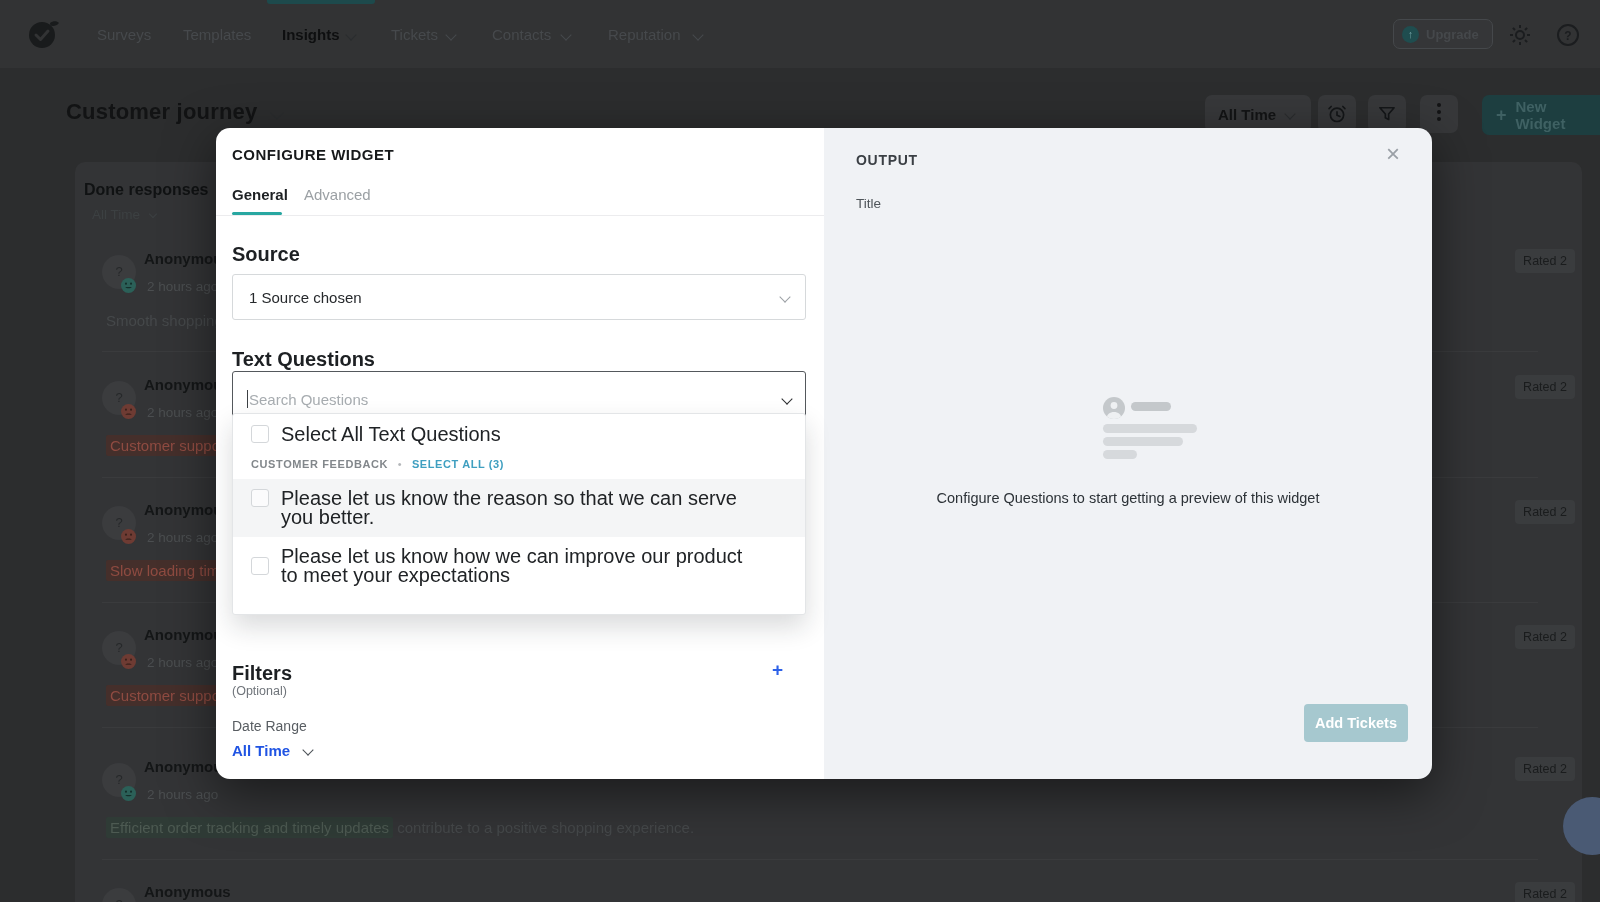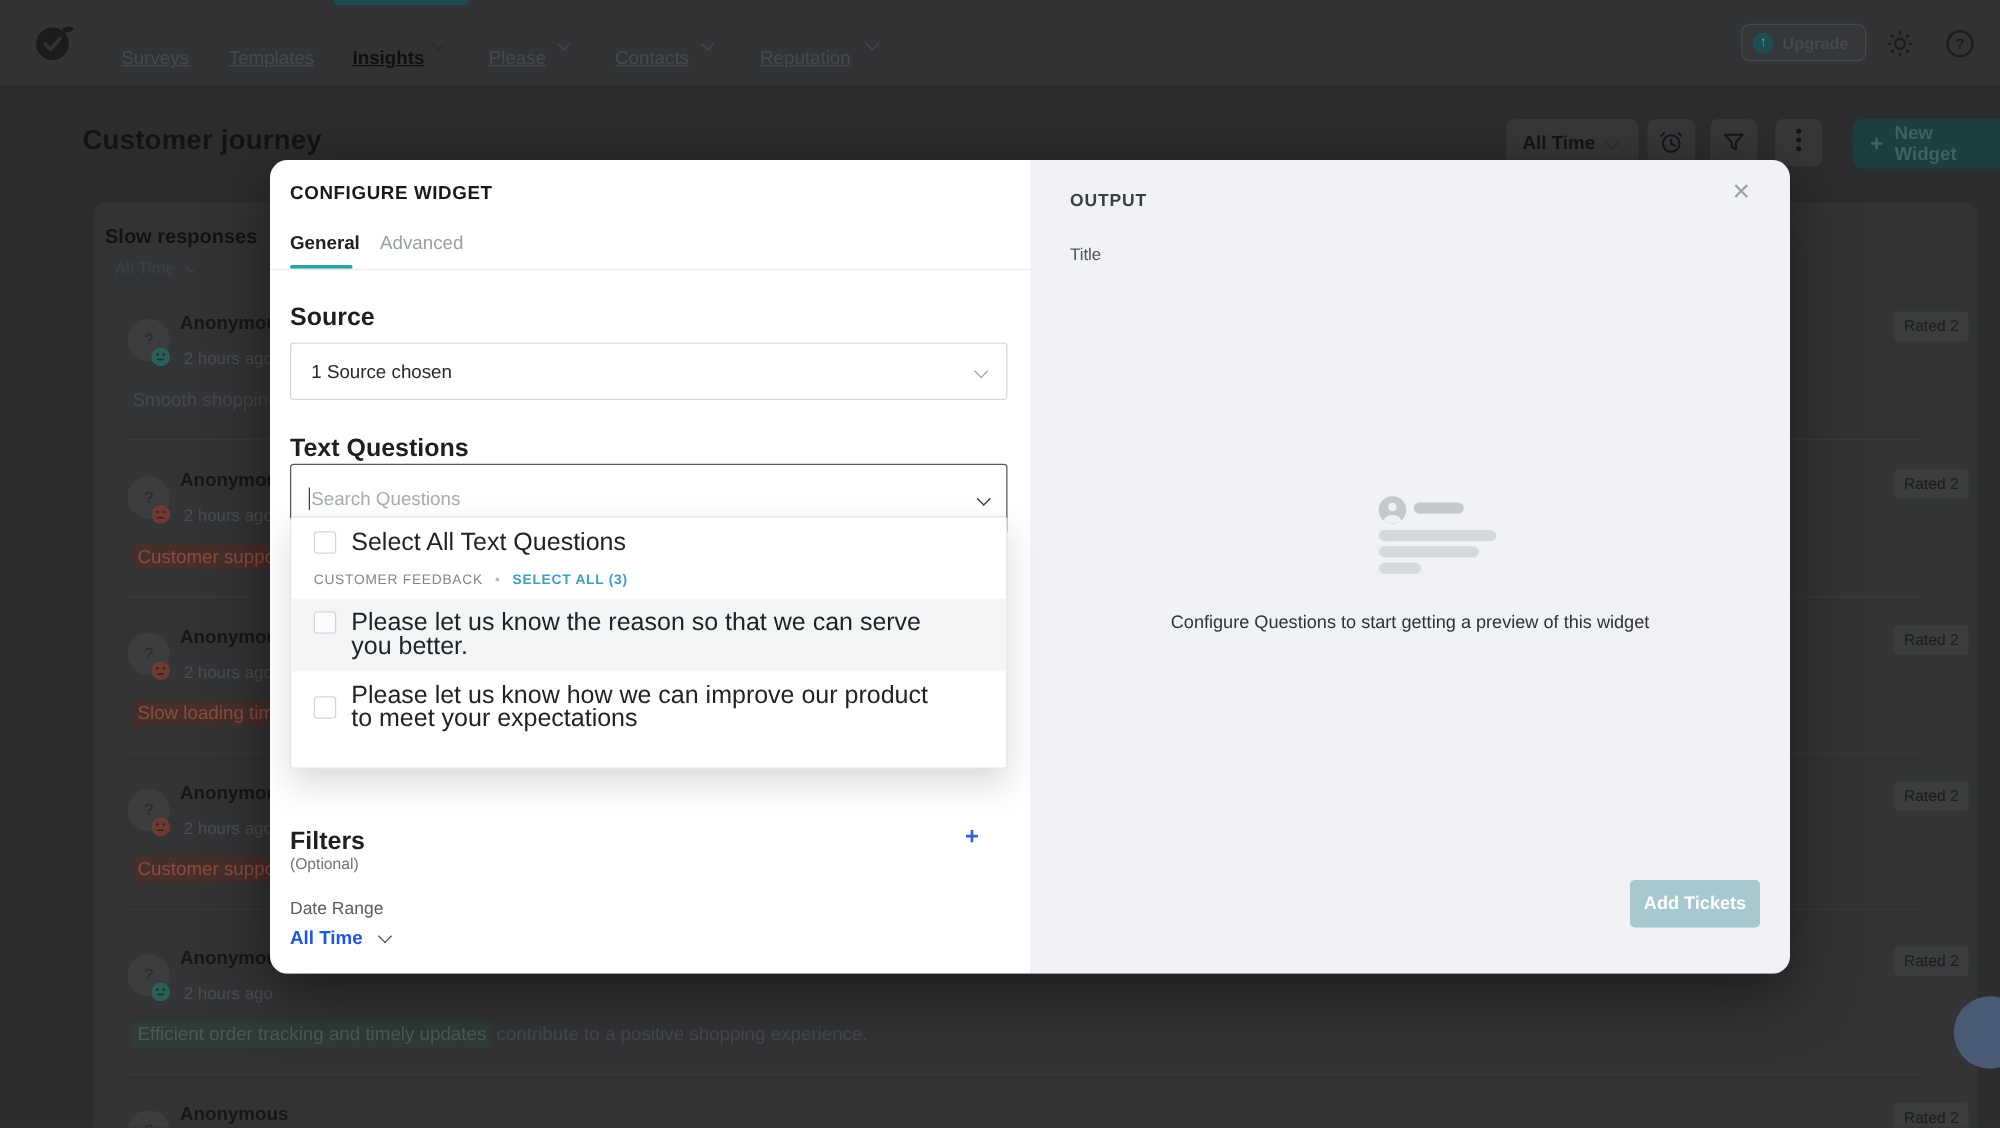--- a/index.html
+++ b/index.html
@@ -6,21 +6,21 @@
   body{
     width:1600px;height:902px;position:relative;overflow:hidden;
     background:#2c2d2e;font-family:"Liberation Sans",sans-serif;
     -webkit-font-smoothing:antialiased;
   }
   .abs{position:absolute;}
   .chev{display:inline-block;width:7px;height:7px;border-right:1.7px solid currentColor;border-bottom:1.7px solid currentColor;transform:rotate(45deg);vertical-align:2px;}
   
   .nav{position:absolute;left:0;top:0;width:1600px;height:68px;background:#323334;}
   .nav-ind{position:absolute;left:267px;top:0;width:108px;height:4px;background:#1d4a4c;border-radius:0 0 3px 3px;}
-  .nav-link{position:absolute;top:38px;font-size:15px;color:#46494c;text-decoration:underline;}
+  .nav-link{position:absolute;top:26px;font-size:15px;color:#46494c;}
   .nav-link.active{color:#0e0f10;font-weight:bold;}
   .upg{position:absolute;left:1393px;top:19px;width:100px;height:30px;border:1px solid #45484b;background:#353638;border-radius:7px;display:flex;align-items:center;gap:7px;padding-left:8px;box-sizing:border-box;}
   .upg-circ{width:17px;height:17px;border-radius:50%;background:#1f4d4f;color:#6fa0a2;font-size:11px;line-height:17px;text-align:center;}
   .upg-txt{font-size:13px;font-weight:bold;color:#45484b;}
   .pgtitle{position:absolute;left:66px;top:99px;font-size:22px;font-weight:bold;color:#121314;letter-spacing:.2px;}
   .toolbtn{position:absolute;top:95px;height:38px;background:#37383a;border-radius:7px;box-sizing:border-box;}
   .card{position:absolute;left:75px;top:162px;width:1507px;height:758px;background:#333436;border-radius:10px;}
   .rname{position:absolute;font-size:15px;font-weight:bold;color:#141617;}
   .rtime{position:absolute;font-size:13.5px;color:#4b4e50;}
   .rtext{position:absolute;font-size:15px;color:#45484a;white-space:nowrap;}
@@ -44,21 +44,21 @@
   .selectbox{position:absolute;left:16px;top:146px;width:574px;height:46px;border:1px solid #d6d9db;border-radius:3px;box-sizing:border-box;display:flex;align-items:center;justify-content:space-between;padding:0 16px;}
   .searchbox{position:absolute;left:16px;top:243px;width:574px;height:56px;border:1.4px solid #54585c;border-radius:3px;box-sizing:border-box;display:flex;align-items:center;padding:0 14px;background:#fff;}
   .searchbox input{flex:1;border:none;outline:none;font-size:15px;font-family:"Liberation Sans",sans-serif;color:#26292c;background:transparent;padding:0;}
   .searchbox input::placeholder{color:#a7acb0;}
   .caret{width:1px;height:18px;background:#3c4043;margin-right:1px;}
   .dropdown{position:absolute;left:16px;top:285px;width:574px;background:#fff;border:1px solid #e3e5e7;border-radius:3px;box-shadow:0 12px 26px rgba(25,30,36,.16);box-sizing:border-box;z-index:5;}
   .ditem{display:flex;align-items:flex-start;gap:12px;padding:10px 18px;font-size:20px;color:#202326;line-height:19px;}
   .ditem.first{background:#f4f5f6;}
   .cbx{flex:0 0 18px;width:18px;height:18px;border:1.5px solid #d4d7da;border-radius:3px;background:#fff;box-sizing:border-box;margin-top:0px;}
   .dgroup{padding:5px 18px 9px 18px;font-size:11px;letter-spacing:.6px;}
-  .dgroup .gname{color:#82878b;font-weight:normal;}
+  .dgroup .gname{color:#82878b;font-weight:bold;}
   .dgroup .gdot{color:#b4b7ba;margin:0 6px;}
   .dgroup .gact{font-weight:bold;}
   .dfoot{display:flex;justify-content:space-between;align-items:center;border-top:1px solid #e9ebed;padding:9px 18px;font-size:15px;}
   .optwrap{max-width:470px;}
   
   .outhead{position:absolute;left:32px;top:24px;font-size:14px;font-weight:bold;letter-spacing:.7px;color:#3a3f44;}
   .xclose{position:absolute;left:562px;top:14px;font-size:24px;color:#9aa0a6;line-height:24px;cursor:default;}
   .tlabel{position:absolute;left:32px;top:68px;font-size:13.5px;color:#4e5459;}
   .tinput{position:absolute;left:32px;top:90px;width:556px;height:42px;background:#fff;border:1px solid #e9ebee;border-radius:3px;box-sizing:border-box;font-size:15px;color:#33383d;padding:0 15px;font-family:"Liberation Sans",sans-serif;outline:none;}
   .tinput::placeholder{color:#b8bec4;}
@@ -74,21 +74,21 @@
   <div class="nav-ind"></div>
   <svg class="abs" style="left:26px;top:17px" width="34" height="34" viewBox="0 0 34 34">
     <circle cx="16" cy="18" r="13" fill="#191b1c"></circle>
     <path d="M24 6 C27 3.5 31 3.5 33 6 C31 9 27 9.6 24.5 8.6 Z" fill="#191b1c"></path>
     <path d="M10 18 l4.5 4.5 L22 14" stroke="#323334" stroke-width="3" fill="none" stroke-linecap="round" stroke-linejoin="round"></path>
   </svg>
   <span class="nav-link" style="left:97px">Surveys</span>
   <span class="nav-link" style="left:183px">Templates</span>
   <span class="nav-link active" style="left:282px">Insights</span>
   <span class="chev abs" style="left:347px;top:31px;color:#2a2c2e"></span>
-  <span class="nav-link" style="left:391px">Please</span>
+  <span class="nav-link" style="left:391px">Tickets</span>
   <span class="chev abs" style="left:447px;top:31px;color:#46494c"></span>
   <span class="nav-link" style="left:492px">Contacts</span>
   <span class="chev abs" style="left:562px;top:31px;color:#46494c"></span>
   <span class="nav-link" style="left:608px">Reputation</span>
   <span class="chev abs" style="left:694px;top:31px;color:#46494c"></span>
 
   <div class="upg">
     <span class="upg-circ">↑</span>
     <span class="upg-txt">Upgrade</span>
   </div>
@@ -127,21 +127,21 @@
 </div>
 <div class="toolbtn" style="left:1420px;width:38px">
   <div style="width:4px;height:4px;border-radius:50%;background:#131415;margin:8px auto 0;box-shadow:0 7px 0 #131415,0 14px 0 #131415"></div>
 </div>
 <div class="toolbtn" style="left:1482px;width:132px;background:#1d3e40;display:flex;align-items:center;gap:9px;padding:0 14px;height:40px">
   <span style="font-size:18px;color:#3f6163;font-weight:bold">+</span>
   <span style="font-size:15px;font-weight:bold;color:#3f6163">New Widget</span>
 </div>
 
 <div class="card"></div>
-<div class="abs" style="left:84px;top:181px;font-size:16px;font-weight:bold;color:#101213">Slow responses</div>
+<div class="abs" style="left:84px;top:181px;font-size:16px;font-weight:bold;color:#101213">Done responses</div>
 <div class="abs" style="left:92px;top:207px;font-size:13.5px;color:#3c4042">
   <span>All Time</span>
   <span class="chev" style="width:5px;height:5px;margin-left:6px"></span>
 </div>
 
 <div class="avatar" style="left:102px;top:255px">?</div>
 <svg class="emoji" style="left:121px;top:278px" viewBox="0 0 16 16">
     <circle cx="8" cy="8" r="8" fill="#2b6058"></circle>
     <circle cx="5.3" cy="6" r="1.1" fill="#142e2a"></circle>
     <circle cx="10.7" cy="6" r="1.1" fill="#142e2a"></circle>

